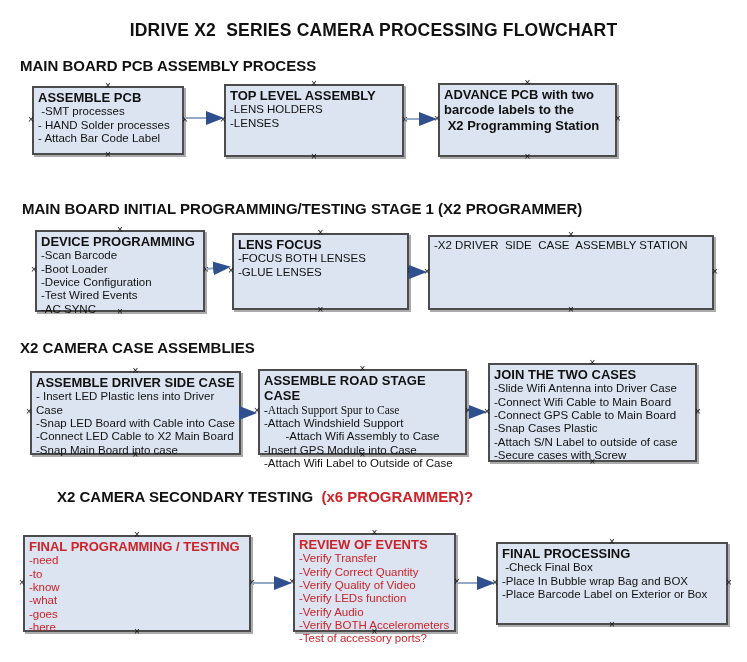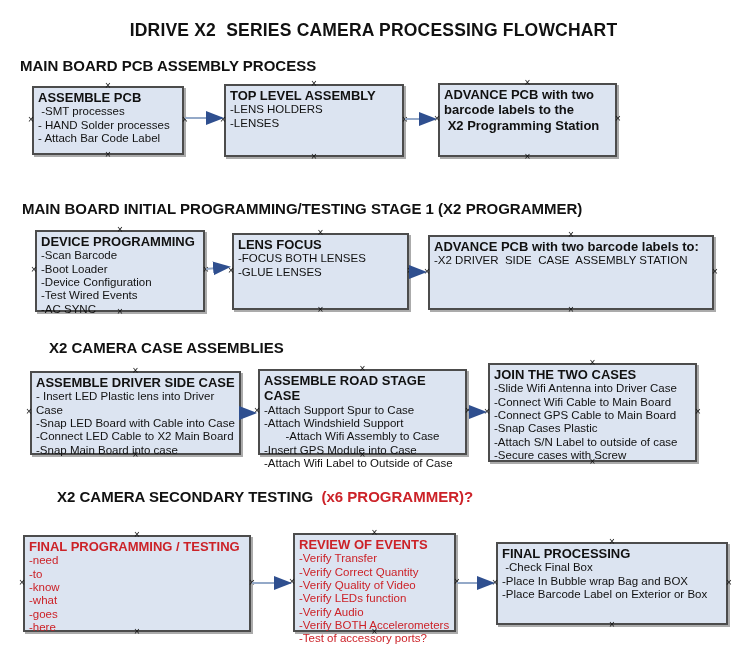--- a/index.html
+++ b/index.html
@@ -37,21 +37,21 @@
   #connector-layer{position:absolute;top:0;left:0;}
 </style>
 </head>
 <body>
 
 <div id="canvas">
   <div class="page-title">IDRIVE X2  SERIES CAMERA PROCESSING FLOWCHART</div>
   <div id="sections-layer">
       <div class="section-heading" style="left: 20px; top: 57px;"><span style="color: rgb(17, 17, 17);">MAIN BOARD PCB ASSEMBLY PROCESS</span></div>
       <div class="section-heading" style="left: 22px; top: 200px;"><span style="color: rgb(17, 17, 17); text-align: right;">MAIN BOARD INITIAL PROGRAMMING/TESTING STAGE 1 (X2 PROGRAMMER)</span></div>
-      <div class="section-heading" style="left: 49px; top: 339px;"><span style="color: rgb(17, 17, 17);">X2 CAMERA CASE ASSEMBLIES</span></div>
+      <div class="section-heading" style="left: 20px; top: 339px;"><span style="color: rgb(17, 17, 17);">X2 CAMERA CASE ASSEMBLIES</span></div>
       <div class="section-heading" style="left: 33px; top: 488px; margin-left: 24px;"><span style="color: rgb(17, 17, 17);">X2 CAMERA SECONDARY TESTING  </span><span style="color: rgb(204, 34, 40);">(x6 PROGRAMMER)?</span></div>
     </div>
   <div id="boxes-layer">
       <div class="fc-box" style="left: 32px; top: 86px; width: 152px; height: 69px; background: rgb(220, 228, 241); border-color: rgb(76, 76, 76);">
         <div class="box-title" style="color: rgb(17, 17, 17);">ASSEMBLE PCB</div>
         <div class="fc-item" style="color: rgb(17, 17, 17);"> -SMT processes</div>
         <div class="fc-item" style="color: rgb(17, 17, 17);">- HAND Solder processes</div>
         <div class="fc-item" style="color: rgb(17, 17, 17);">- Attach Bar Code Label</div>
         <span class="handle n">×</span>
         <span class="handle s">×</span>
@@ -91,41 +91,40 @@
       <div class="fc-box" style="left: 232px; top: 233px; width: 177px; height: 77px; background: rgb(220, 228, 241); border-color: rgb(76, 76, 76);">
         <div class="box-title" style="color: rgb(17, 17, 17);">LENS FOCUS</div>
         <div class="fc-item" style="color: rgb(17, 17, 17);">-FOCUS BOTH LENSES</div>
         <div class="fc-item" style="color: rgb(17, 17, 17);">-GLUE LENSES</div>
         <span class="handle n">×</span>
         <span class="handle s">×</span>
         <span class="handle e">×</span>
         <span class="handle w">×</span>
       </div>
       <div class="fc-box" style="left: 428px; top: 235px; width: 286px; height: 75px; background: rgb(220, 228, 241); border-color: rgb(76, 76, 76);">
-        <div class="box-title" style="color: rgb(17, 17, 17);">ADVANCE PCB with two barcode labels to:</div>
         <div class="fc-item" style="color: rgb(17, 17, 17);">-X2 DRIVER  SIDE  CASE  ASSEMBLY STATION</div>
         <span class="handle n">×</span>
         <span class="handle s">×</span>
         <span class="handle e">×</span>
         <span class="handle w">×</span>
       </div>
       <div class="fc-box" style="left: 30px; top: 371px; width: 211px; height: 84px; background: rgb(220, 228, 241); border-color: rgb(76, 76, 76);">
         <div class="box-title" style="color: rgb(17, 17, 17);">ASSEMBLE DRIVER SIDE CASE</div>
         <div class="fc-item" style="color: rgb(17, 17, 17);">- Insert LED Plastic lens into Driver Case</div>
         <div class="fc-item" style="color: rgb(17, 17, 17);">-Snap LED Board with Cable into Case</div>
         <div class="fc-item" style="color: rgb(17, 17, 17);">-Connect LED Cable to X2 Main Board</div>
         <div class="fc-item" style="color: rgb(17, 17, 17);">-Snap Main Board into case</div>
         <span class="handle n">×</span>
         <span class="handle s">×</span>
         <span class="handle e">×</span>
         <span class="handle w">×</span>
       </div>
       <div class="fc-box" style="left: 258px; top: 369px; width: 209px; height: 86px; background: rgb(220, 228, 241); border-color: rgb(76, 76, 76);">
         <div class="box-title" style="color: rgb(17, 17, 17);">ASSEMBLE ROAD STAGE CASE</div>
-        <div class="fc-item" style="color: rgb(17, 17, 17);">-Attach Support Spur to Case</div>
+        <div class="fc-item" style="color: rgb(17, 17, 17); font-family: Liberation Serif, serif;">-Attach Support Spur to Case</div>
         <div class="fc-item" style="color: rgb(17, 17, 17);">-Attach Windshield Support</div>
         <div class="fc-item" style="color: rgb(17, 17, 17); text-align: center;">-Attach Wifi Assembly to Case</div>
         <div class="fc-item" style="color: rgb(17, 17, 17);">-Insert GPS Module into Case</div>
         <div class="fc-item" style="color: rgb(17, 17, 17);">-Attach Wifi Label to Outside of Case</div>
         <span class="handle n">×</span>
         <span class="handle s">×</span>
         <span class="handle e">×</span>
         <span class="handle w">×</span>
       </div>
       <div class="fc-box" style="left: 488px; top: 363px; width: 209px; height: 99px; background: rgb(220, 228, 241); border-color: rgb(76, 76, 76);">

